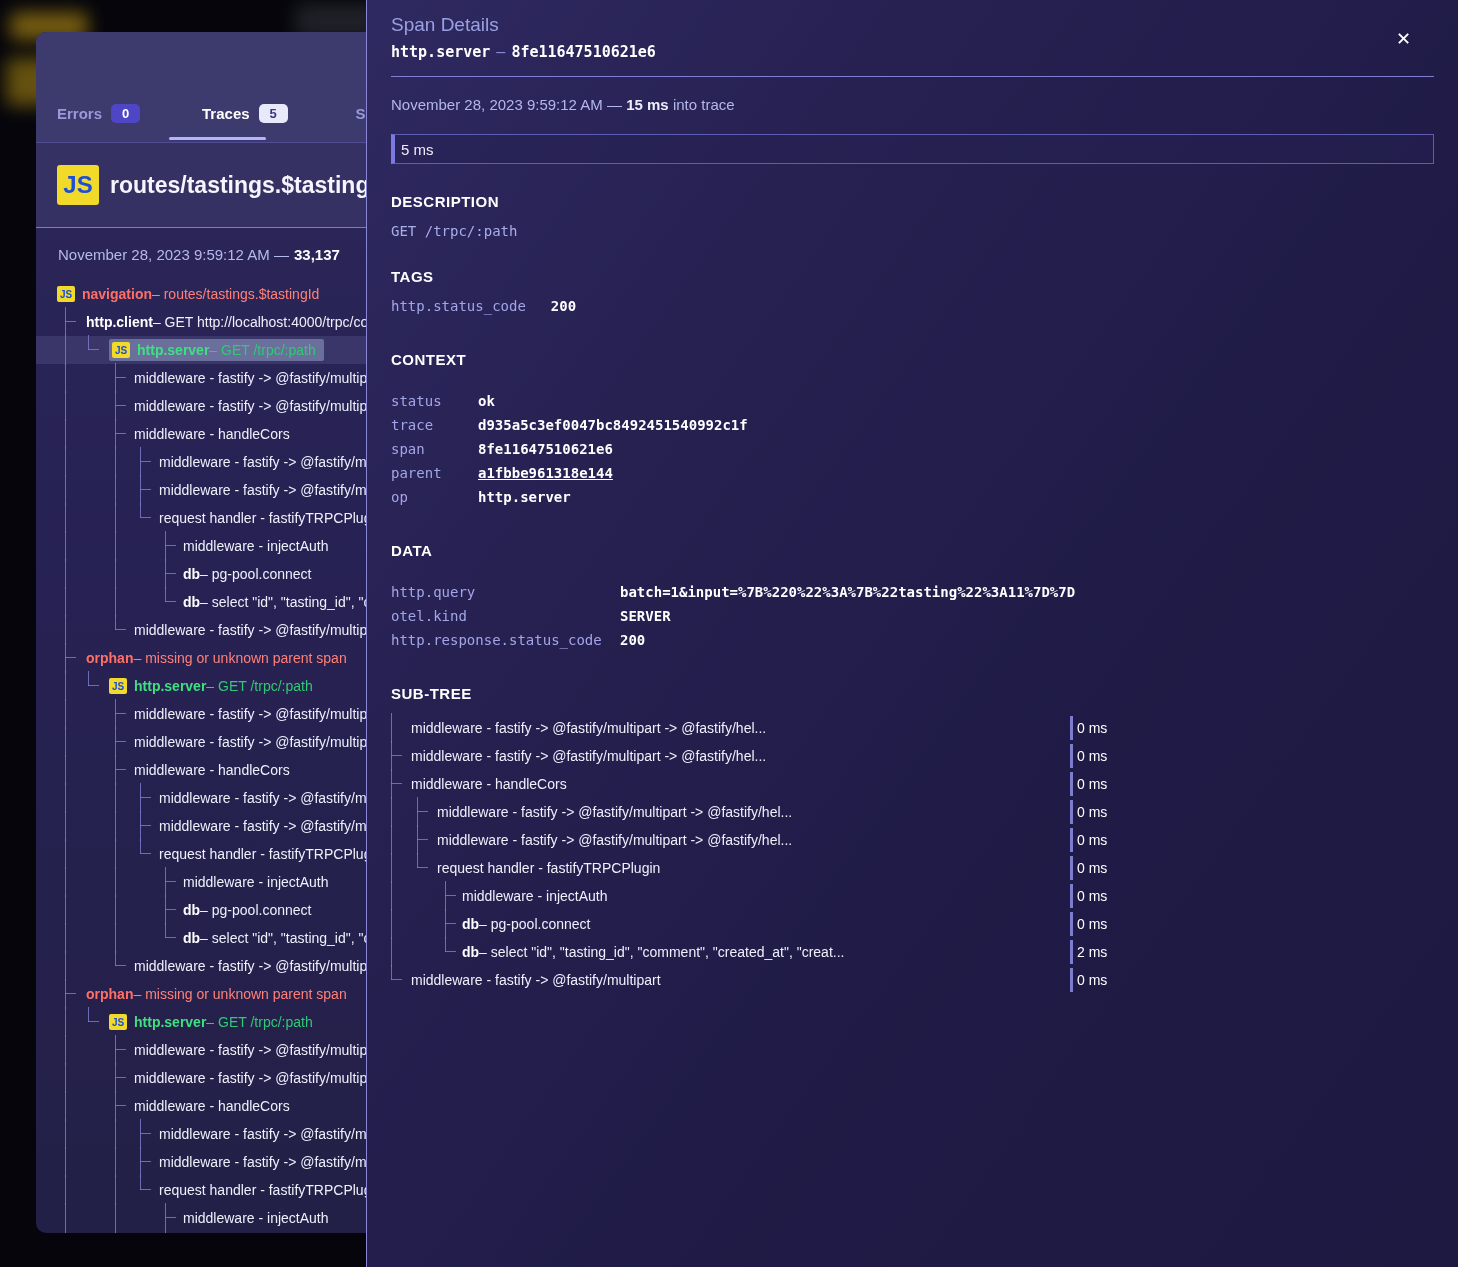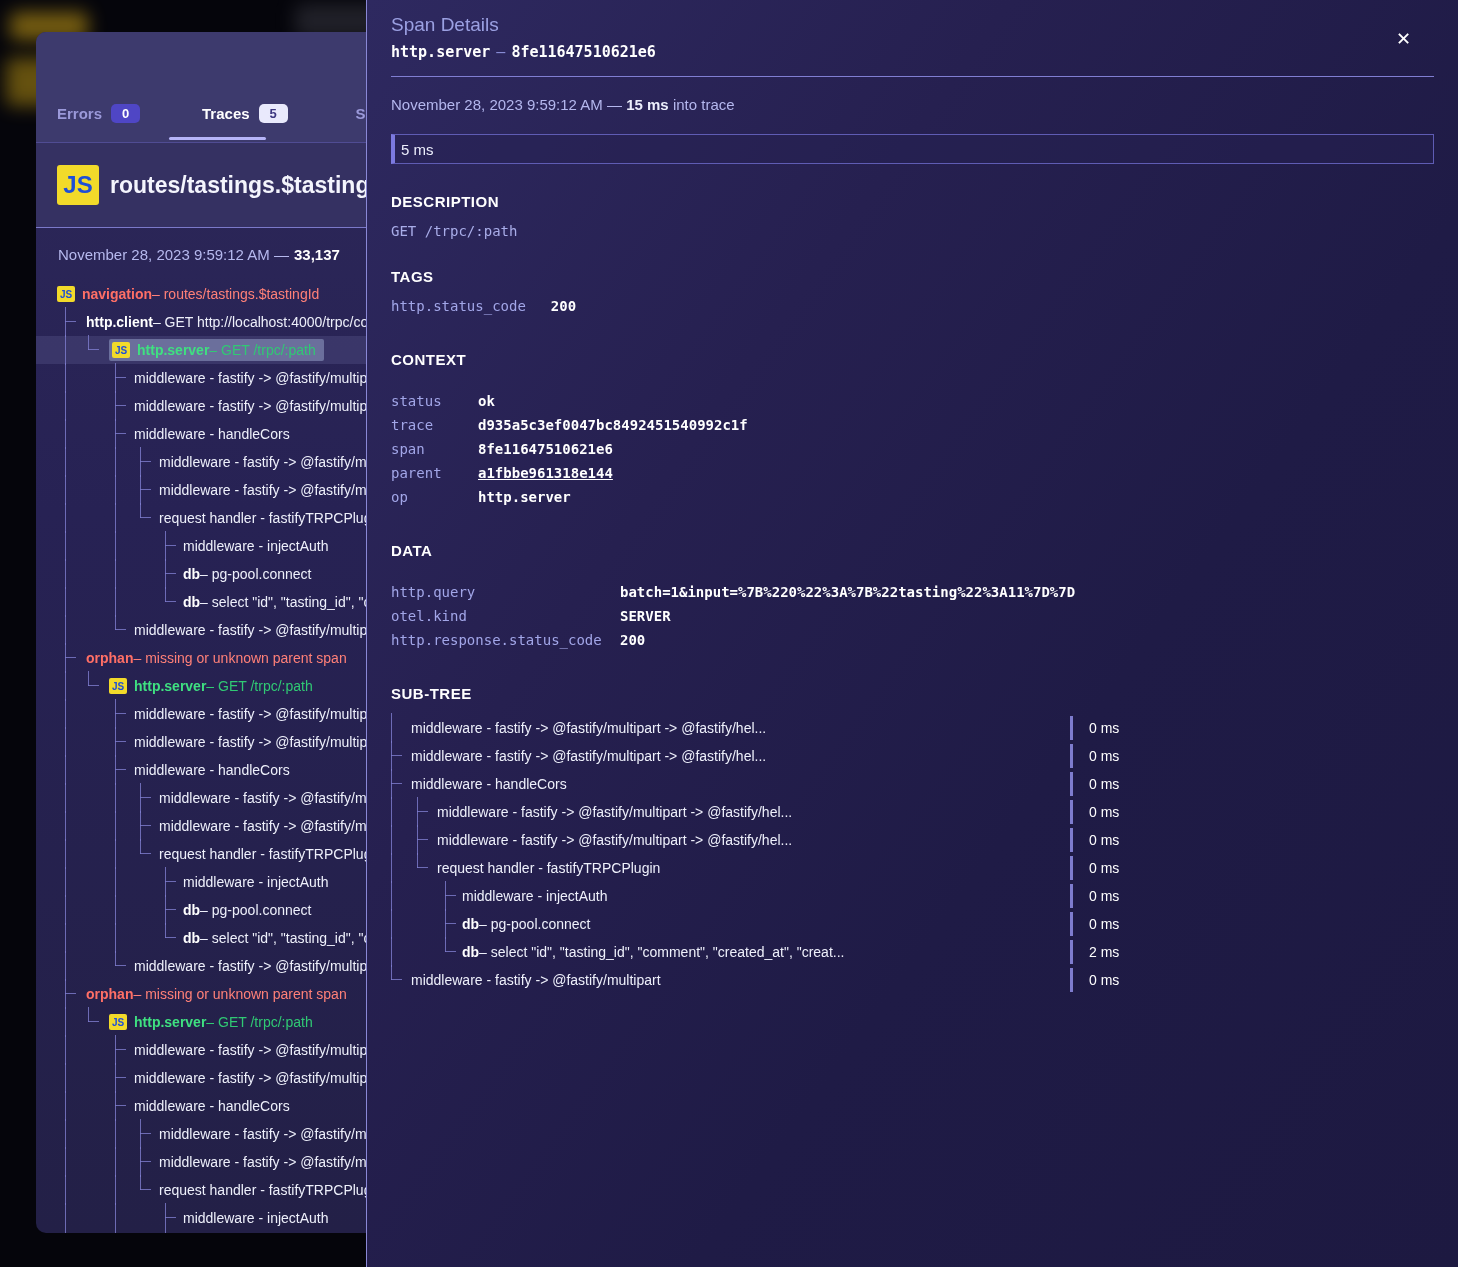--- a/index.html
+++ b/index.html
@@ -51,21 +51,21 @@
   .tcontent{display:inline-flex;align-items:center;border-radius:2px;}
   .trow b{font-weight:700;color:#ffffff;}
   .trow .desc{color:#eef0fb;}
   .trow.red b{color:#ff6f66;}
   .trow.red .desc{color:#ff8078;}
   .trow.green b{color:#3fe081;}
   .trow.green .desc{color:#30c974;}
   .trow.selected{background:rgba(160,170,225,.14);}
   .trow.selected .tcontent{background:rgba(148,158,198,.55);padding:3px 8px 3px 3px;}
   .dur{position:absolute;top:2px;height:24px;line-height:24px;border-left:3px solid #7e7cce;
-       padding-left:16px;font-size:14px;color:#ffffff;}
+       padding-left:4px;font-size:14px;color:#ffffff;}
 
   
   .sd{position:absolute;left:366px;top:0;width:1092px;height:1267px;box-sizing:border-box;z-index:2;
       background:linear-gradient(126deg,#2e2960 0%,#262050 32%,#1f1b46 62%,#1d1941 100%);
       border-left:1px solid #8a88d6;padding:14px 24px 0 24px;}
   .sd-h1{font-size:19px;font-weight:500;color:#9ba0e2;}
   .sd-sub{margin-top:7px;font-size:15px;font-weight:700;color:#ffffff;}
   .sd-sub .sep{color:#8a8ed8;font-weight:400;padding:0 6px;}
   .sd-close{position:absolute;top:30px;right:47px;font-size:18px;color:#ffffff;cursor:pointer;line-height:1;}
   .sd-div{border-bottom:1px solid #807ed2;margin-top:15px;}

